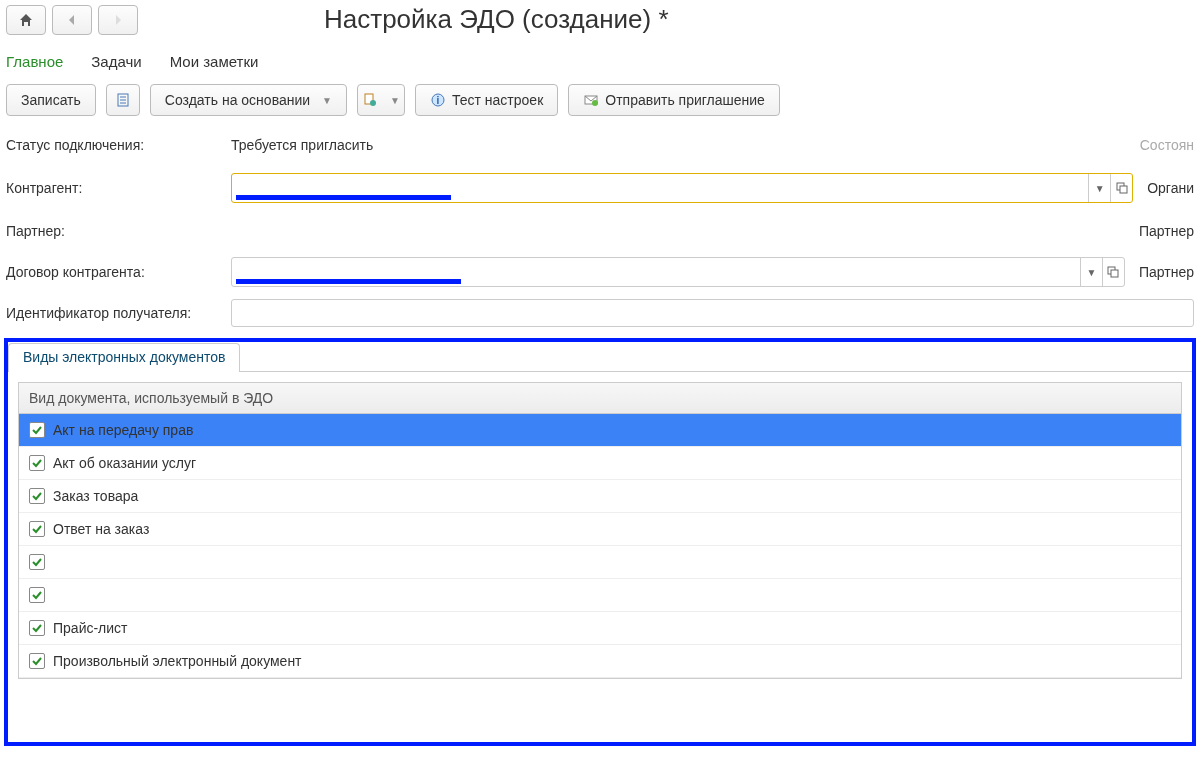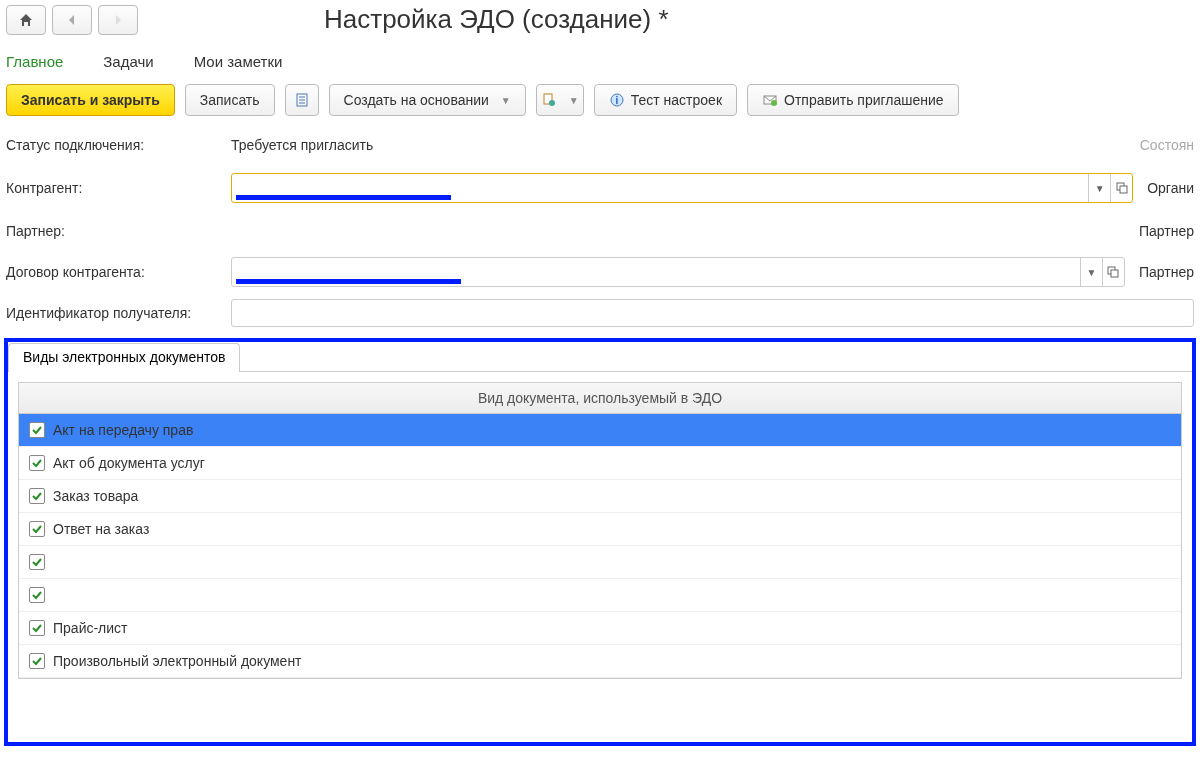--- a/index.html
+++ b/index.html
@@ -32,21 +32,21 @@
     color: #888;
   }
   .nav-btn.disabled { color: #ccc; }
   .title {
     font-size: 26px;
     color: #333;
     margin-left: 180px;
   }
   .tabs-top {
     display: flex;
-    gap: 40px;
+    gap: 28px;
     padding: 18px 6px 10px 6px;
     font-size: 15px;
   }
   .tabs-top .tab { color: #333; cursor: pointer; }
   .tabs-top .tab.active { color: #2a8f2a; }
   .toolbar {
     display: flex;
     align-items: center;
     gap: 10px;
     padding: 4px 6px 10px 6px;
@@ -147,35 +147,34 @@
     height: 30px;
     border-bottom: 1px solid #ccc;
     background: #fff;
   }
   .sub-tabs .sub-tab {
     border: 1px solid #ccc;
     border-bottom: none;
     background: #fff;
     padding: 5px 14px 0 14px;
     font-size: 14px;
-    color: #000000;
+    color: #0c4a6e;
     position: relative;
     top: 1px;
     border-radius: 4px 4px 0 0;
   }
   .grid {
     margin: 10px 10px 0 10px;
     border: 1px solid #ccc;
   }
   .grid .hdr {
     background: linear-gradient(#f7f7f7,#ececec);
     padding: 7px 10px;
     border-bottom: 1px solid #ccc;
     color: #555;
-    text-align: center;
   }
   .grid .row {
     display: flex;
     align-items: center;
     gap: 8px;
     padding: 8px 10px;
     border-bottom: 1px solid #eee;
     color: #333;
   }
   .grid .row.sel {
@@ -217,23 +216,20 @@
   <div class="title">Настройка ЭДО (создание) *</div>
 </div>
 
 <div class="tabs-top">
   <div class="tab active">Главное</div>
   <div class="tab">Задачи</div>
   <div class="tab">Мои заметки</div>
 </div>
 
 <div class="toolbar">
-  <div class="btn primary">
-    <span>Записать и закрыть</span>
-  </div>
   <div class="btn">
     <span>Записать</span>
   </div>
   <div class="btn icon-only">
     <svg class="icon-svg" viewBox="0 0 16 16">
       <rect x="3" y="2" width="10" height="12" fill="none" stroke="#4a78b5" stroke-width="1"></rect>
       <line x1="5" y1="5" x2="11" y2="5" stroke="#4a78b5"></line>
         <line x1="5" y1="8" x2="11" y2="8" stroke="#4a78b5"></line>
         <line x1="5" y1="11" x2="11" y2="11" stroke="#4a78b5"></line>
     </svg>
@@ -343,21 +339,21 @@
             </svg>
           </span>
           <span>Акт на передачу прав</span>
         </div>
         <div class="row">
           <span class="chk">
             <svg viewBox="0 0 12 12">
               <polyline points="2,6 5,9 10,3" fill="none" stroke="#2a8f2a" stroke-width="2"></polyline>
             </svg>
           </span>
-          <span>Акт об документа услуг</span>
+          <span>Акт об оказании услуг</span>
         </div>
         <div class="row">
           <span class="chk">
             <svg viewBox="0 0 12 12">
               <polyline points="2,6 5,9 10,3" fill="none" stroke="#2a8f2a" stroke-width="2"></polyline>
             </svg>
           </span>
           <span>Заказ товара</span>
         </div>
         <div class="row">

